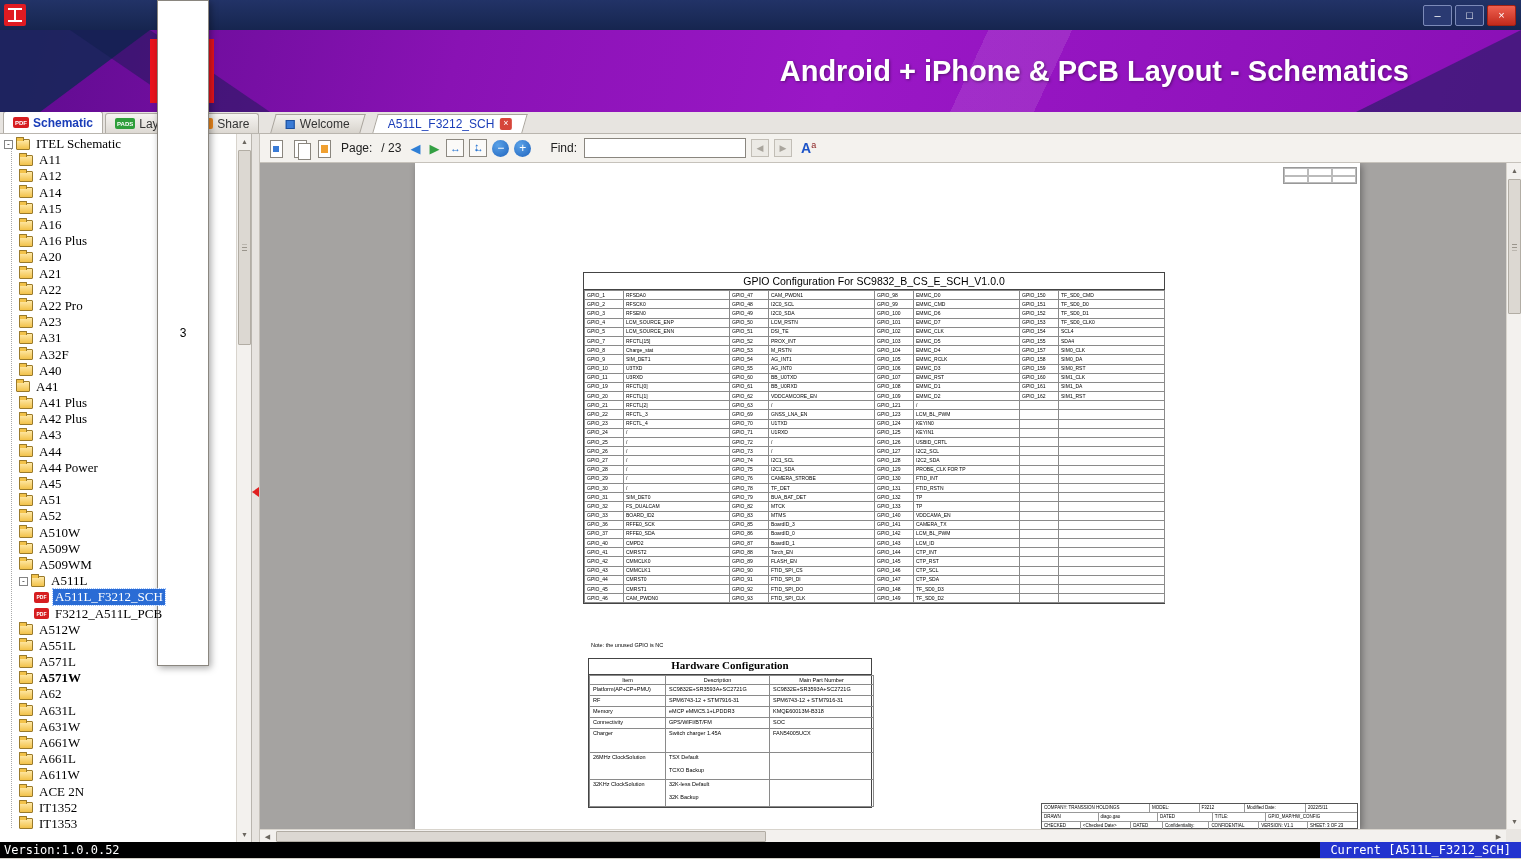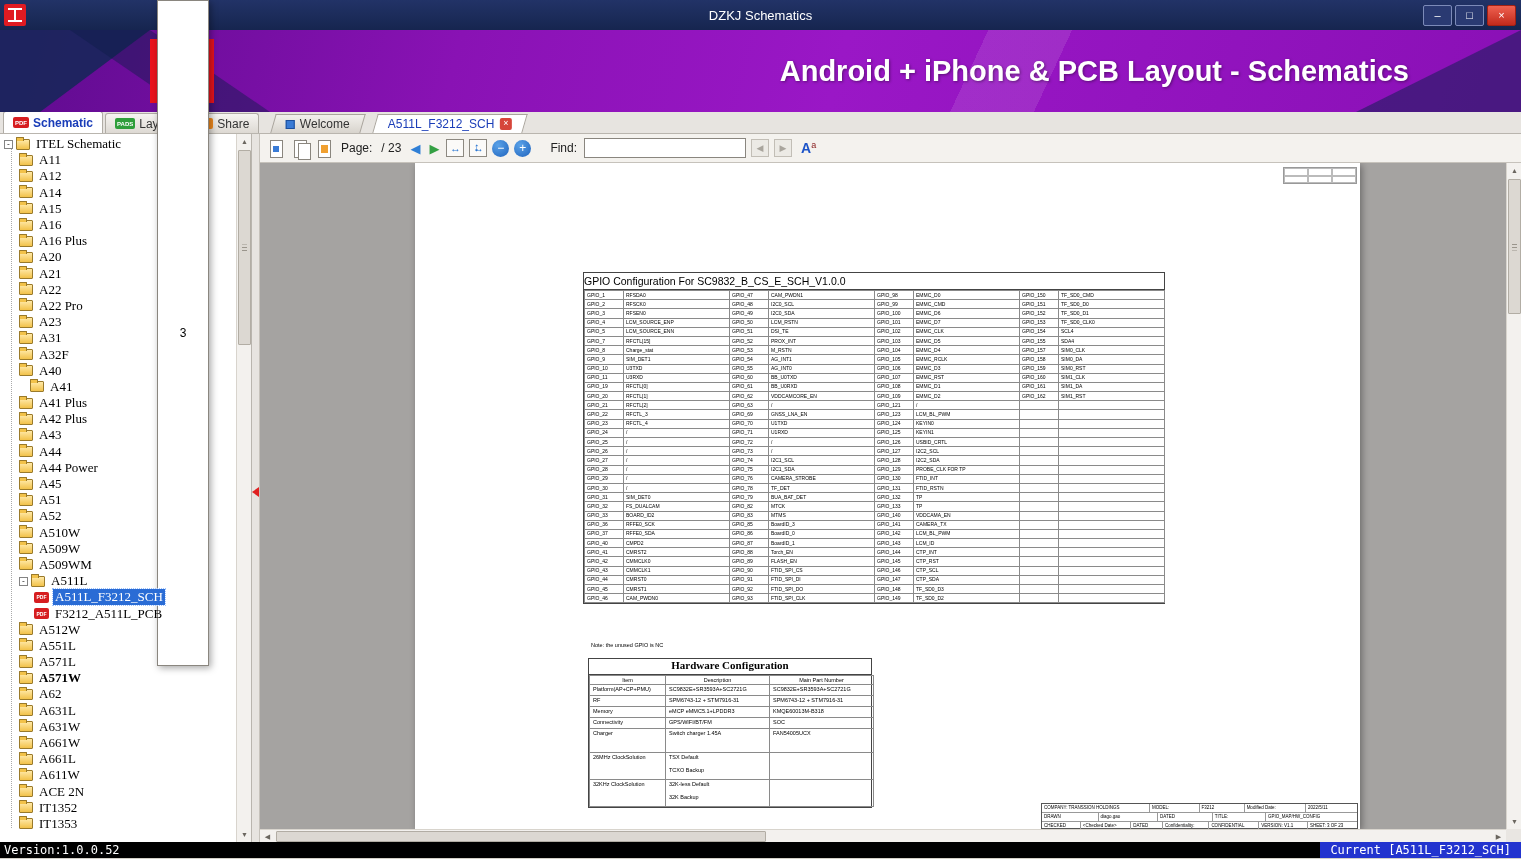--- a/index.html
+++ b/index.html
@@ -96,21 +96,21 @@
   
   .viewer { position:relative; flex:1; background:#a5a3a1; overflow:hidden; }
   .page { position:absolute; left:155px; top:0; width:945px; height:666px; background:#fff; box-shadow:2px 2px 7px rgba(0,0,0,.35); overflow:hidden; }
 
   
   .rev-block { position:absolute; right:3px; top:4px; width:74px; height:17px; display:grid; grid-template-columns:1fr 1fr 1fr; grid-template-rows:1fr 1fr; border:1px solid #999; }
   .rev-block span { border:0.5px solid #bbb; }
 
   
   .gpio-wrap { position:absolute; left:168px; top:109px; width:582px; border:1px solid #444; background:#fff; }
-  .gpio-title { height:17px; line-height:17px; font-size:10.5px; color:#000; border-bottom:1px solid #444; }
+  .gpio-title { height:17px; line-height:17px; text-align:center; font-size:10.5px; color:#000; border-bottom:1px solid #444; }
   table.gpio { width:100%; border-collapse:collapse; table-layout:fixed; }
   table.gpio col.cg { width:39px; }
   table.gpio col.cs { width:106px; }
   table.gpio td { height:9.2px; border:1px solid #8a8a8a; font-size:5px; line-height:1; padding:0 2px; white-space:nowrap; overflow:hidden; color:#000; }
   .gpio-note { position:absolute; left:176px; top:479px; font-size:5.5px; color:#000; }
 
   
   .hw-wrap { position:absolute; left:173px; top:495px; width:284px; border:1px solid #444; background:#fff; }
   .hw-title { height:16px; line-height:16px; text-align:center; font:bold 11px "Liberation Serif",serif; border-bottom:1px solid #444; }
   table.hw { width:100%; border-collapse:collapse; table-layout:fixed; }
@@ -151,21 +151,20 @@
   .status-left { padding-left:4px; }
   .status-right { margin-left:auto; height:100%; display:flex; align-items:center; background:#2334cf; padding:0 10px; }
 </style>
 <title>DZKJ Schematics</title></head>
 <body>
 
 <div class="app">
 
   <div class="titlebar">
     <div class="app-icon"></div>
-    <div class="win-title">DZKJ Schematics</div>
     <div class="win-controls">
       <div class="win-btn">–</div>
       <div class="win-btn">□</div>
       <div class="win-btn close">×</div>
     </div>
   </div>
 
   <div class="banner">
     <div class="bshape bs1"></div>
     <div class="bshape bs2"></div>
@@ -262,21 +261,21 @@
             <span class="lbl">A31</span>
           </div>
           <div class="tree-row" style="padding-left: 19px;">
             <span class="folder-icon"></span>
             <span class="lbl">A32F</span>
           </div>
           <div class="tree-row" style="padding-left: 19px;">
             <span class="folder-icon"></span>
             <span class="lbl">A40</span>
           </div>
-          <div class="tree-row" style="padding-left: 30px;">
+          <div class="tree-row" style="padding-left: 16px;">
             <span class="folder-icon"></span>
             <span class="lbl">A41</span>
           </div>
           <div class="tree-row" style="padding-left: 19px;">
             <span class="folder-icon"></span>
             <span class="lbl">A41 Plus</span>
           </div>
           <div class="tree-row" style="padding-left: 19px;">
             <span class="folder-icon"></span>
             <span class="lbl">A42 Plus</span>

